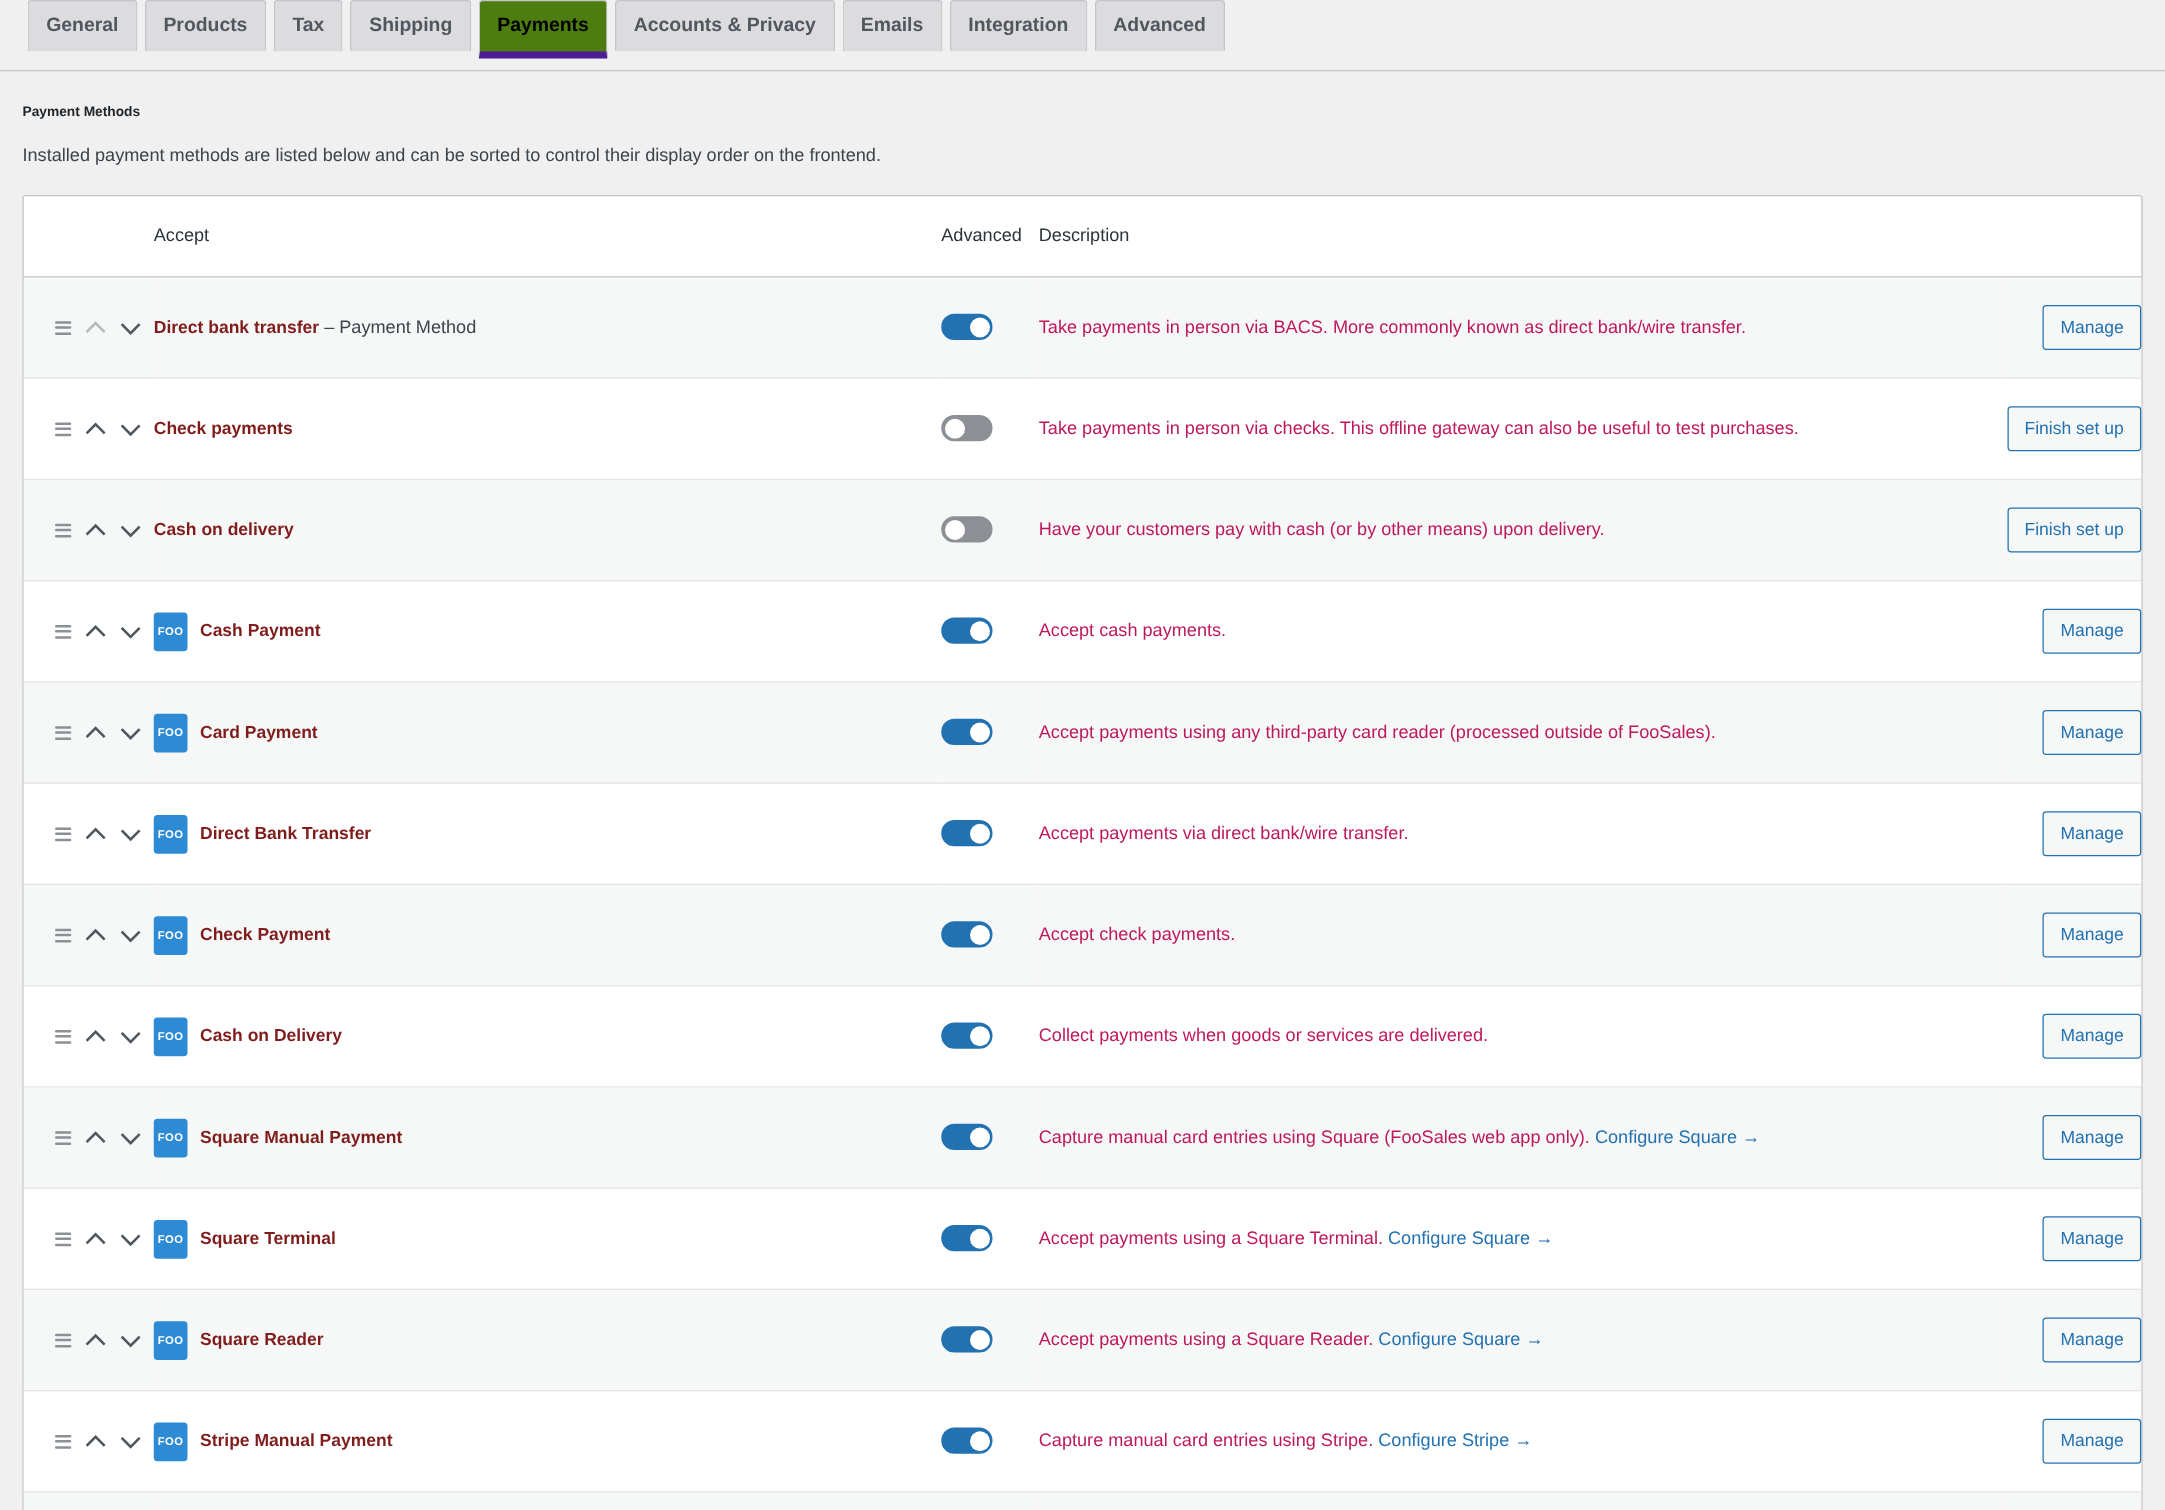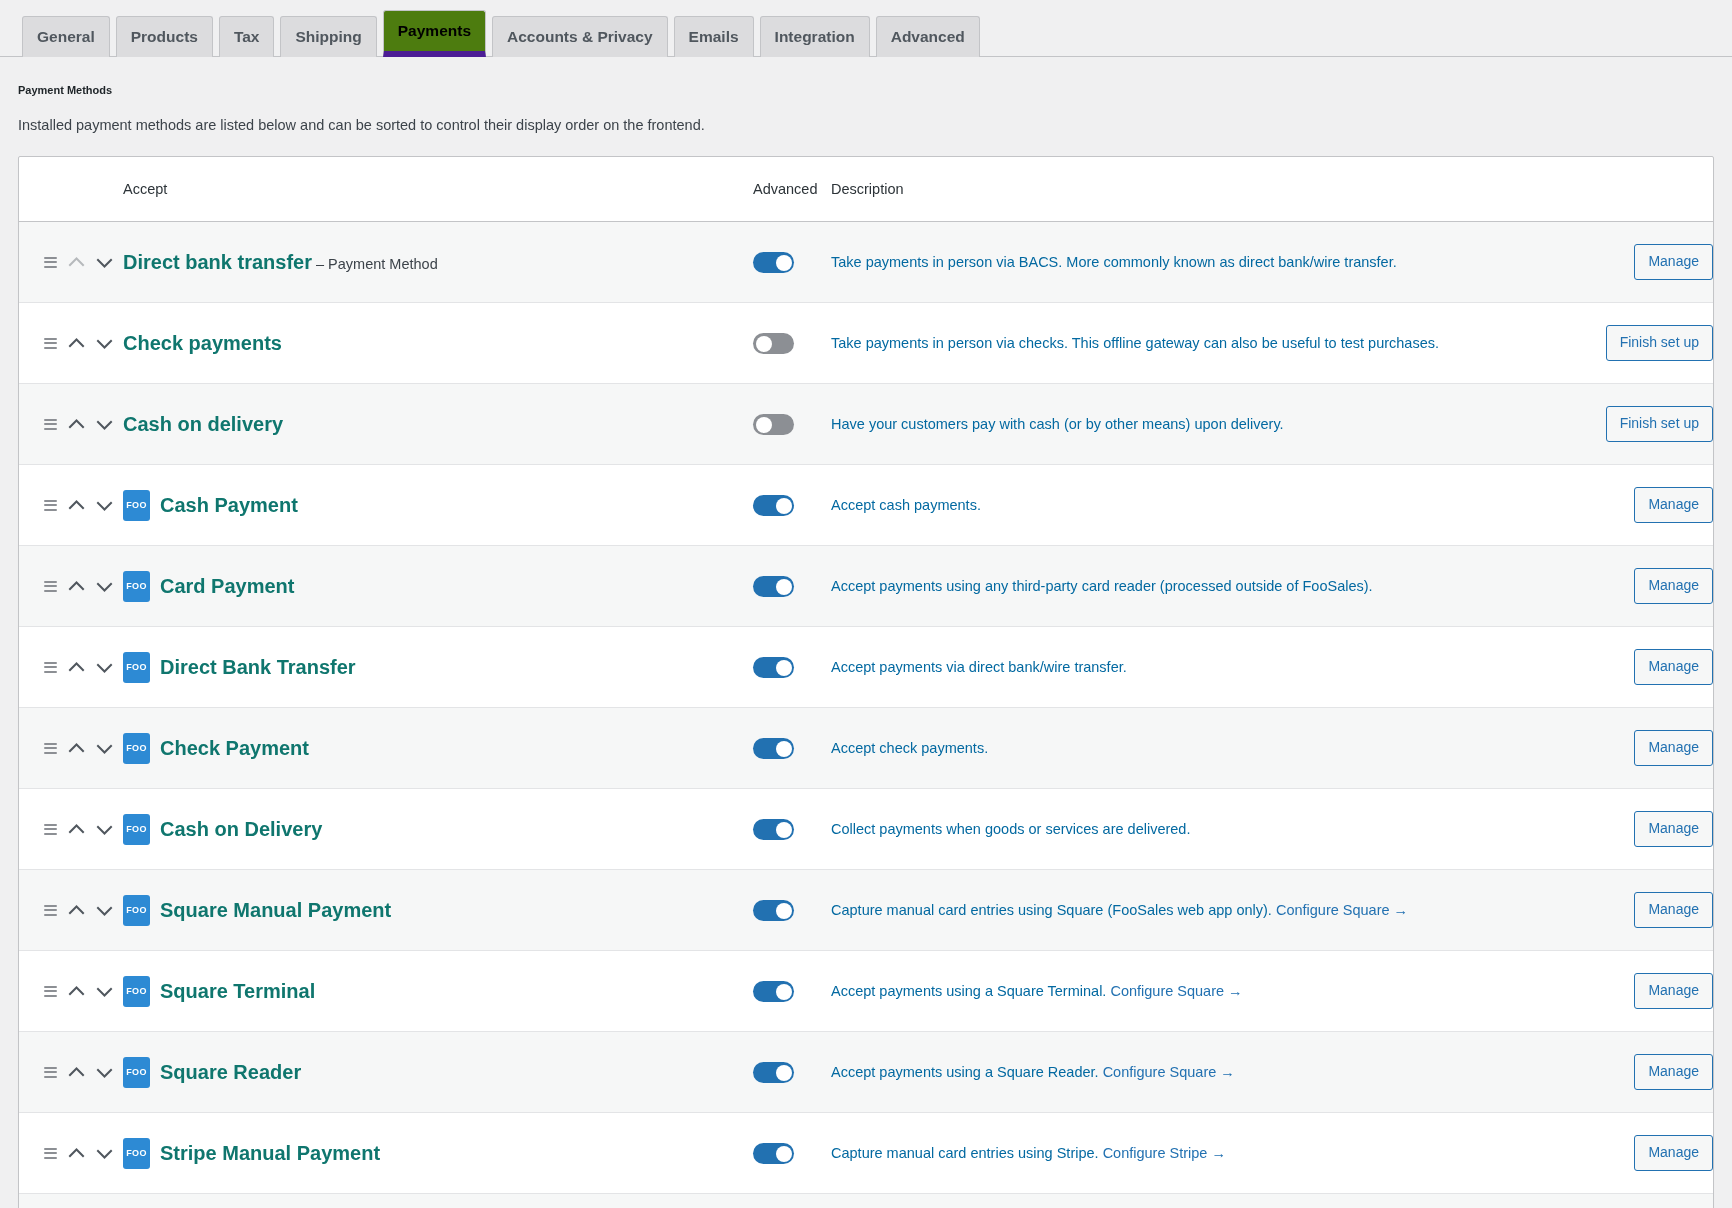--- a/index.html
+++ b/index.html
@@ -20,21 +20,21 @@
   }
 
   
   .nav-tab-wrapper {
     position: relative;
     padding: 0 0 0 22px;
     margin: 0;
     height: 57px;
     border-bottom: 1px solid #c3c4c7;
     display: flex;
-    align-items: flex-end;
+    align-items: flex-start;
   }
   .nav-tab {
     display: inline-block;
     margin: 0 6px -1px 0;
     padding: 8px 14px 9px;
     font-size: 15.5px;
     line-height: 1.5;
     font-weight: 600;
     background: #dcdcde;
     color: #50575e;
@@ -153,23 +153,23 @@
     background: #2d8ad4;
     border-radius: 3px;
     color: #fff;
     font-size: 9px;
     font-weight: 700;
     letter-spacing: .3px;
     line-height: 1;
     flex: none;
   }
   .method-link {
-    color: #0f766e;
+    color: #7f1d1d;
     font-weight: 700;
-    font-size: 20px;
+    font-size: 14px;
     text-decoration: none;
     cursor: pointer;
   }
   .method-suffix {
     color: #3c434a;
     font-weight: 400;
     font-size: 14.5px;
   }
 
   
@@ -190,21 +190,21 @@
     left: 2.5px;
     width: 16px;
     height: 16px;
     background: #fff;
     border-radius: 50%;
     transition: left .1s;
   }
   .toggle.on .knob { left: 22.5px; }
 
   
-  .desc-text { color: #0369a1; font-size: 14.5px; }
+  .desc-text { color: #be185d; font-size: 14.5px; }
   .cfg-link {
     color: #2271b1;
     text-decoration: none;
     cursor: pointer;
     white-space: nowrap;
   }
 
   
   .action-cell { text-align: right; padding-right: 22px; }
   .btn {

